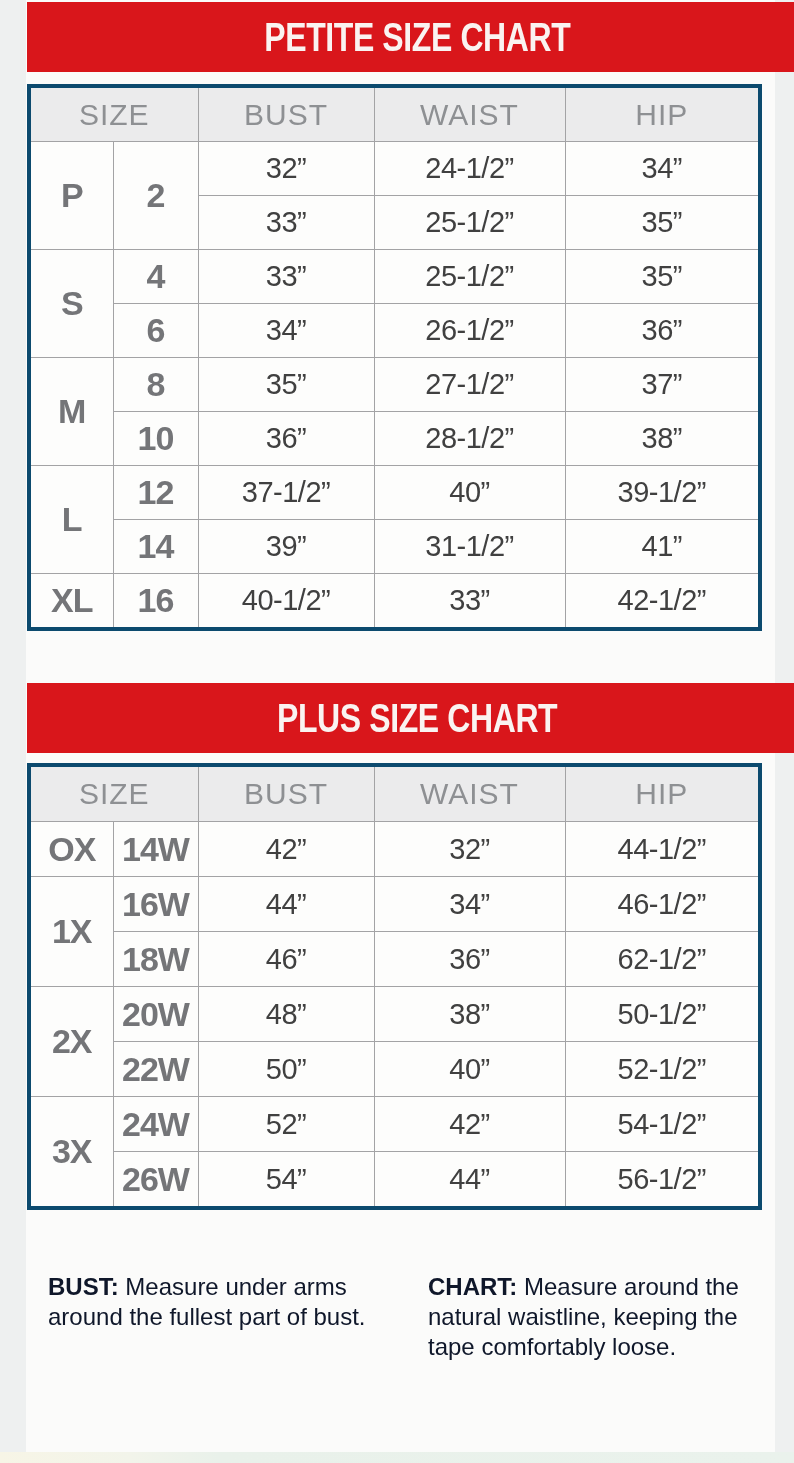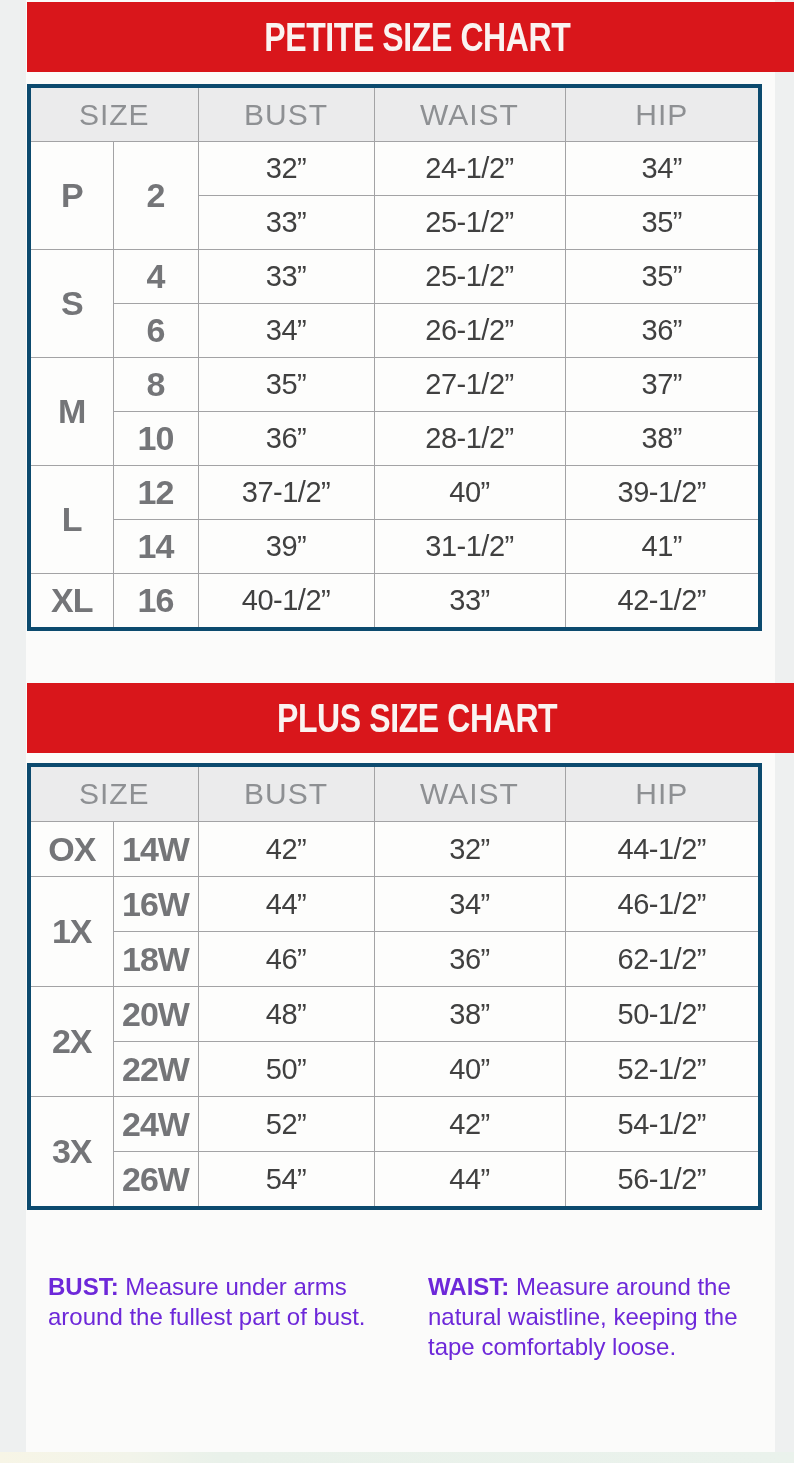--- a/index.html
+++ b/index.html
@@ -73,21 +73,21 @@
     color:#404040;
     font-size:29px;
     letter-spacing:-0.5px;
   }
 
   .footnotes{
     margin-top:62px;
     padding-left:48px;
     display:grid;
     grid-template-columns:380px 340px;
-    color:#6d28d9;
+    color:#0f172a;
     font-size:24px;
     line-height:30px;
   }
   .footnotes p{margin:0;max-width:345px;}
   .footnotes .fn-label{font-weight:bold;}
   .footnotes .fn-text{white-space:pre-line;}
   .fn-hip{margin-top:29px !important;}
 
   .bottom-strip{
     position:absolute;left:0;right:0;bottom:0;height:11px;
@@ -254,21 +254,21 @@
       </tr>
     </tbody>
   </table>
 
   <div class="footnotes">
     <div class="fn-col">
       <p><span class="fn-label">BUST:</span> <span class="fn-text">Measure under arms
 around the fullest part of bust.</span></p>
     </div>
     <div class="fn-col">
-      <p><span class="fn-label">WAIST:</span> <span class="fn-text">Measure around the
+      <p><span class="fn-label">CHART:</span> <span class="fn-text">Measure around the
 natural waistline, keeping the
 tape comfortably loose.</span></p>
     </div>
   </div>
 
 </div>
 
 <div class="bottom-strip"></div>
 
 </body></html>

